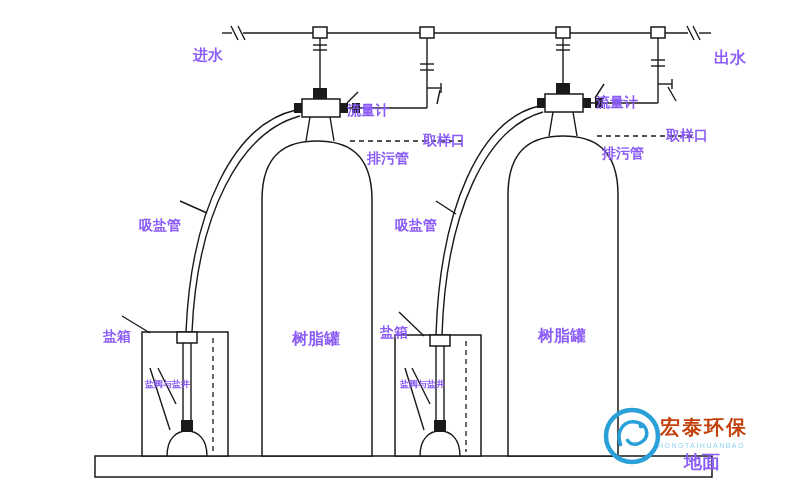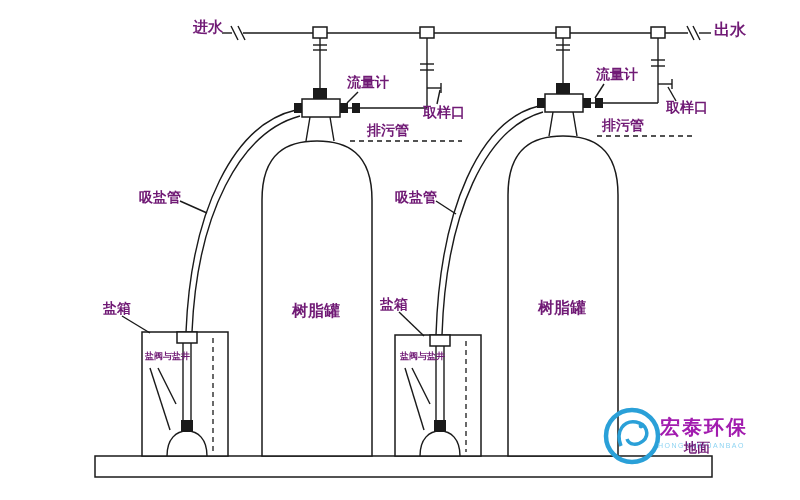--- a/index.html
+++ b/index.html
@@ -1,27 +1,27 @@
 <!DOCTYPE html>
 <html><head>
 <meta charset="utf-8">
 <style>
   html,body{margin:0;padding:0;background:#fff;}
   .stage{position:relative;width:800px;height:500px;background:#fff;overflow:hidden;
          font-family:"Liberation Sans","DejaVu Sans",sans-serif;}
   .stage svg{position:absolute;left:0;top:0;}
-  .lbl{position:absolute;font-weight:bold;color:#701a75;white-space:nowrap;line-height:1.1;}
+  .lbl{position:absolute;font-weight:bold;color:#8b5cf6;white-space:nowrap;line-height:1.1;margin-top:28px;}
   .s{stroke:#1a1a1a;stroke-width:1.4;fill:none;}
   .s2{stroke:#1a1a1a;stroke-width:1.7;fill:none;}
   .sf{fill:#ffffff;stroke:#1a1a1a;stroke-width:1.5;}
   .blk{fill:#1a1a1a;stroke:none;}
   .dash{stroke:#1a1a1a;stroke-width:1.3;fill:none;stroke-dasharray:5 4;}
   .brand{stroke:#2aa0d8;fill:none;}
   .logo-name{position:absolute;left:660px;top:414px;font-size:20px;font-weight:bold;
-             color:#a21caf;letter-spacing:2px;white-space:nowrap;text-align:right;}
+             color:#c2410c;letter-spacing:2px;white-space:nowrap;text-align:right;}
   .logo-sub{position:absolute;left:658px;top:442px;font-size:7px;color:#8fd4f2;
             letter-spacing:1.5px;white-space:nowrap;}
 </style>
 </head>
 <body>
 
 <div class="stage">
 
   <svg width="800" height="500" viewBox="0 0 800 500">
 
@@ -159,15 +159,15 @@
 
   <div class="lbl" style="left:292px;top:302px;font-size:16px;">树脂罐</div>
   <div class="lbl" style="left:538px;top:299px;font-size:16px;">树脂罐</div>
 
   <div class="lbl" style="left:145px;top:352px;font-size:9px;">盐阀与盐井</div>
   <div class="lbl" style="left:400px;top:352px;font-size:9px;">盐阀与盐井</div>
 
   <div class="logo-name">宏泰环保</div>
   <div class="logo-sub">HONGTAIHUANBAO</div>
 
-  <div class="lbl" style="left:684px;top:441px;font-size:13px;">地面</div>
+  <div class="lbl" style="left:684px;top:425px;font-size:18px;">地面</div>
 
 </div>
 
 </body></html>

